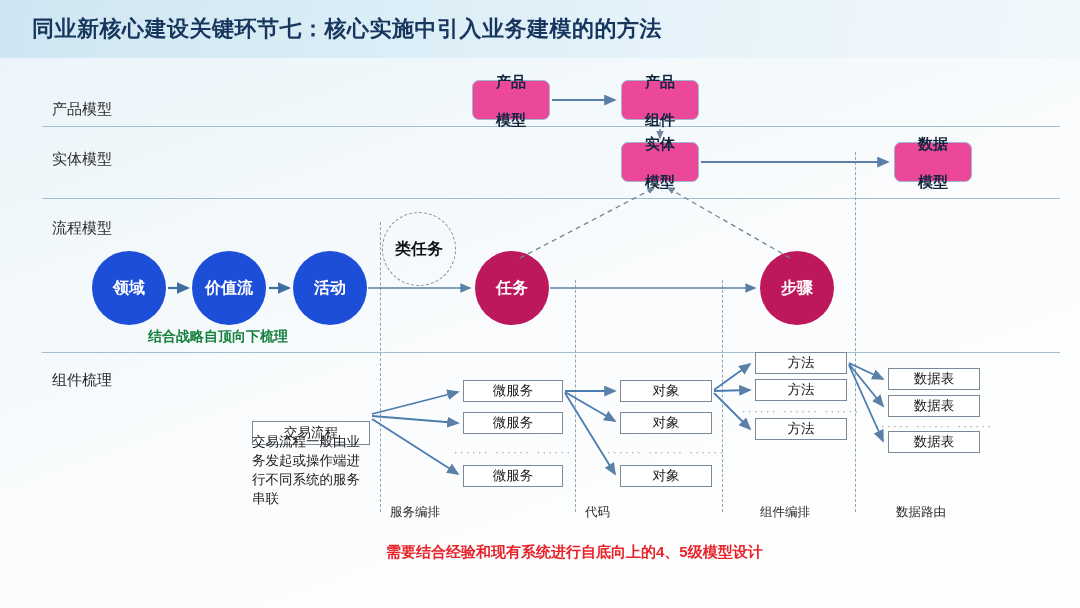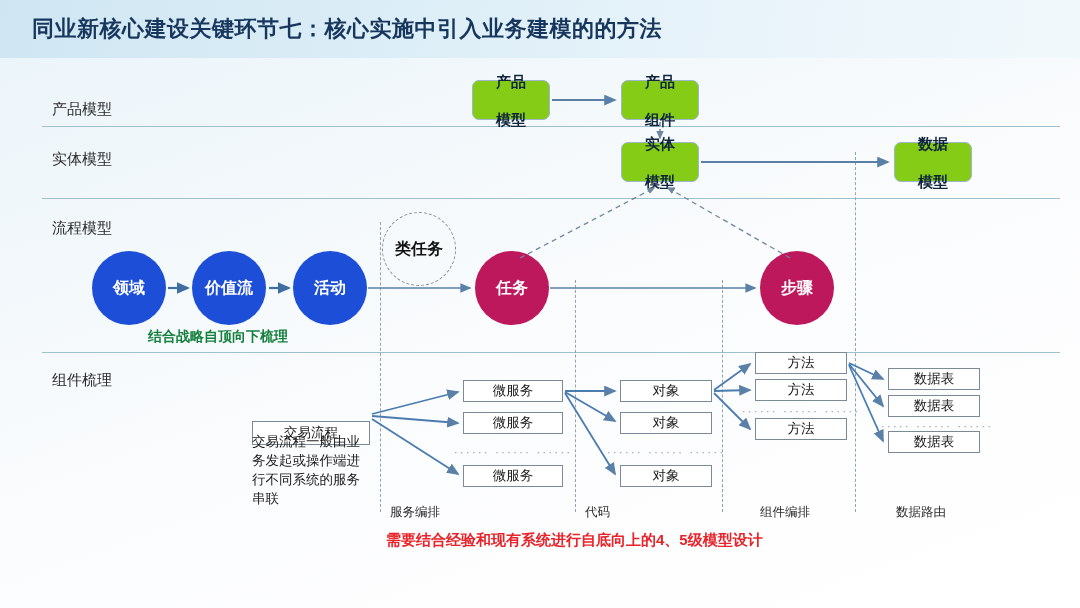--- a/index.html
+++ b/index.html
@@ -22,21 +22,21 @@
     font-size:22px;font-weight:bold;color:#17365d;
     letter-spacing:.5px;white-space:nowrap;
   }
 
   
   .row-label{font-size:15px;color:#2b2b2b;white-space:nowrap;}
   .divider{height:0;border-top:1px solid #9fc0cf;}
 
   
   .rbox{
-    background:#84cc16;border:1px solid #9fb6cd;border-radius:7px;
+    background:#ec4899;border:1px solid #9fb6cd;border-radius:7px;
     color:#11253c;font-weight:bold;font-size:15px;line-height:19px;
     display:flex;align-items:center;justify-content:center;text-align:center;
     box-sizing:border-box;
   }
   .rbox span{display:block;}
 
   
   .circ{
     border-radius:50%;display:flex;align-items:center;justify-content:center;
     color:#fff;font-weight:bold;font-size:16px;box-sizing:border-box;text-align:center;
@@ -53,21 +53,21 @@
     display:flex;align-items:center;justify-content:center;
     font-size:13.5px;color:#1a1a1a;white-space:nowrap;
   }
   .ellips{
     font-size:12px;color:#9aa3ab;letter-spacing:2px;white-space:nowrap;
     display:flex;align-items:center;justify-content:center;
   }
 
   
   .red-note{color:#15803d;font-size:14px;font-weight:bold;white-space:nowrap;}
-  .red-note-big{color:#e8232a;font-size:15px;font-weight:bold;white-space:nowrap;}
+  .red-note-big{color:#e8232a;font-size:15px;font-weight:bold;white-space:nowrap;margin-top:12px;}
   .col-label{font-size:12.5px;color:#2b2b2b;white-space:nowrap;}
   .desc{font-size:13.5px;color:#1a1a1a;line-height:19px;width:108px;}
 
   
   .vdash{border-left:1.4px dashed #8fa4b5;width:0;}
 
   svg.overlay{position:absolute;left:0;top:0;width:1080px;height:608px;pointer-events:none;}
 
   
   #logo{right:16px;bottom:14px;display:flex;align-items:center;gap:6px;}

